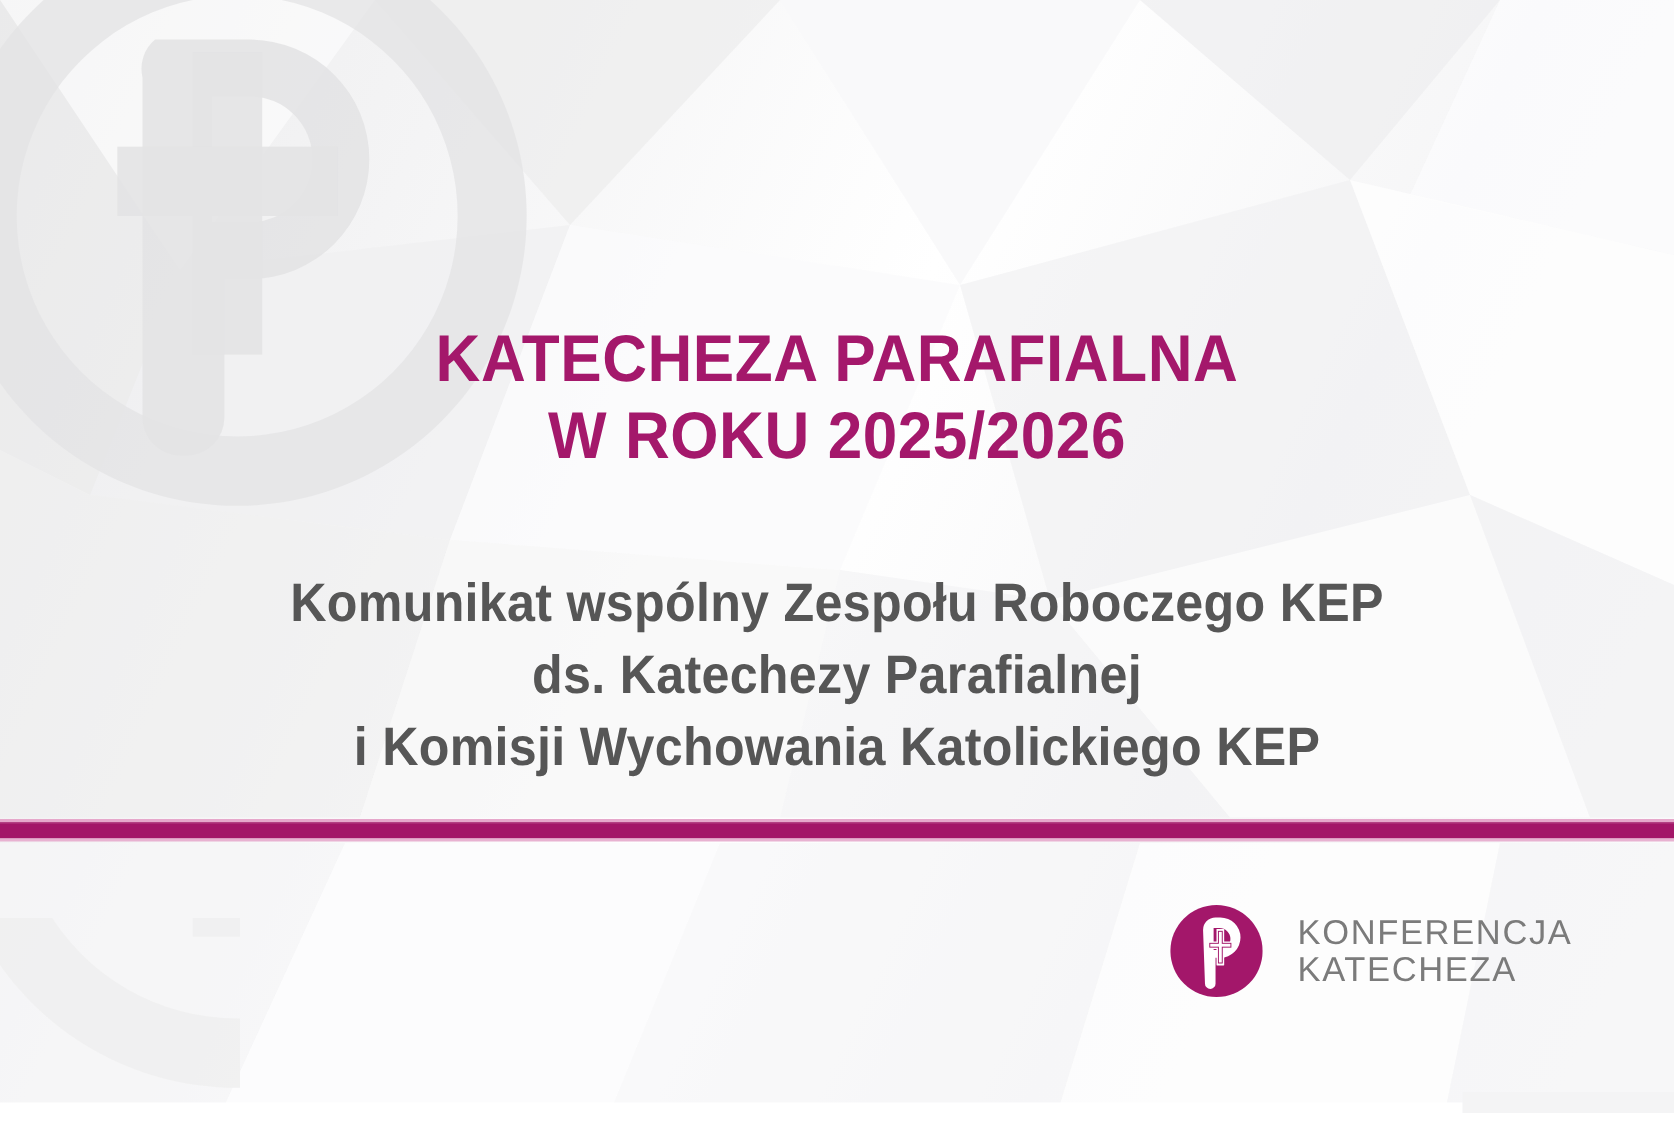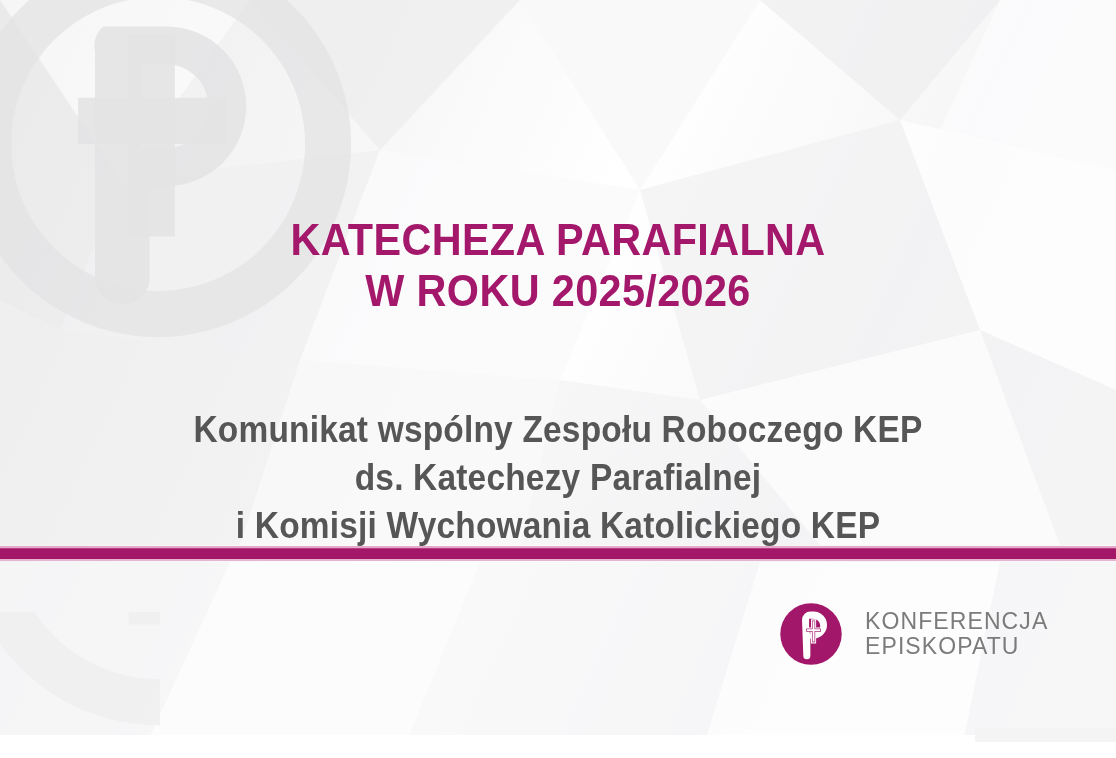--- a/index.html
+++ b/index.html
@@ -79,21 +79,20 @@
     transform-origin: center center;
     white-space: nowrap;
   }
 
   .subtitle-block {
     position: absolute;
     top: 378px;
     left: 0;
     width: 1116px;
     text-align: center;
-    margin-top: 28px;
   }
   .subtitle-line {
     font-family: "Liberation Sans Narrow", "Liberation Sans", sans-serif;
     font-weight: bold;
     font-size: 36px;
     line-height: 48px;
     letter-spacing: 0.2px;
     color: #565656;
     transform: scaleX(0.93);
     transform-origin: center center;
@@ -260,21 +259,21 @@
             <rect x="85" y="83" width="46" height="10"></rect>
           </g>
           <g fill="#ffffff">
             <rect x="105" y="60" width="6" height="64"></rect>
             <rect x="87" y="85" width="42" height="6"></rect>
           </g>
         </svg>
       </div>
       <div class="kep-wordmark">
         <div class="kep-word-line">KONFERENCJA</div>
-        <div class="kep-word-line">EPISKOPATU</div>
+        <div class="kep-word-line">KATECHEZA</div>
       </div>
     </div>
 
     <div class="bottom-band"></div>
     <div class="bottom-chip"></div>
 
   </div>
 </div>
 
 </body></html>

